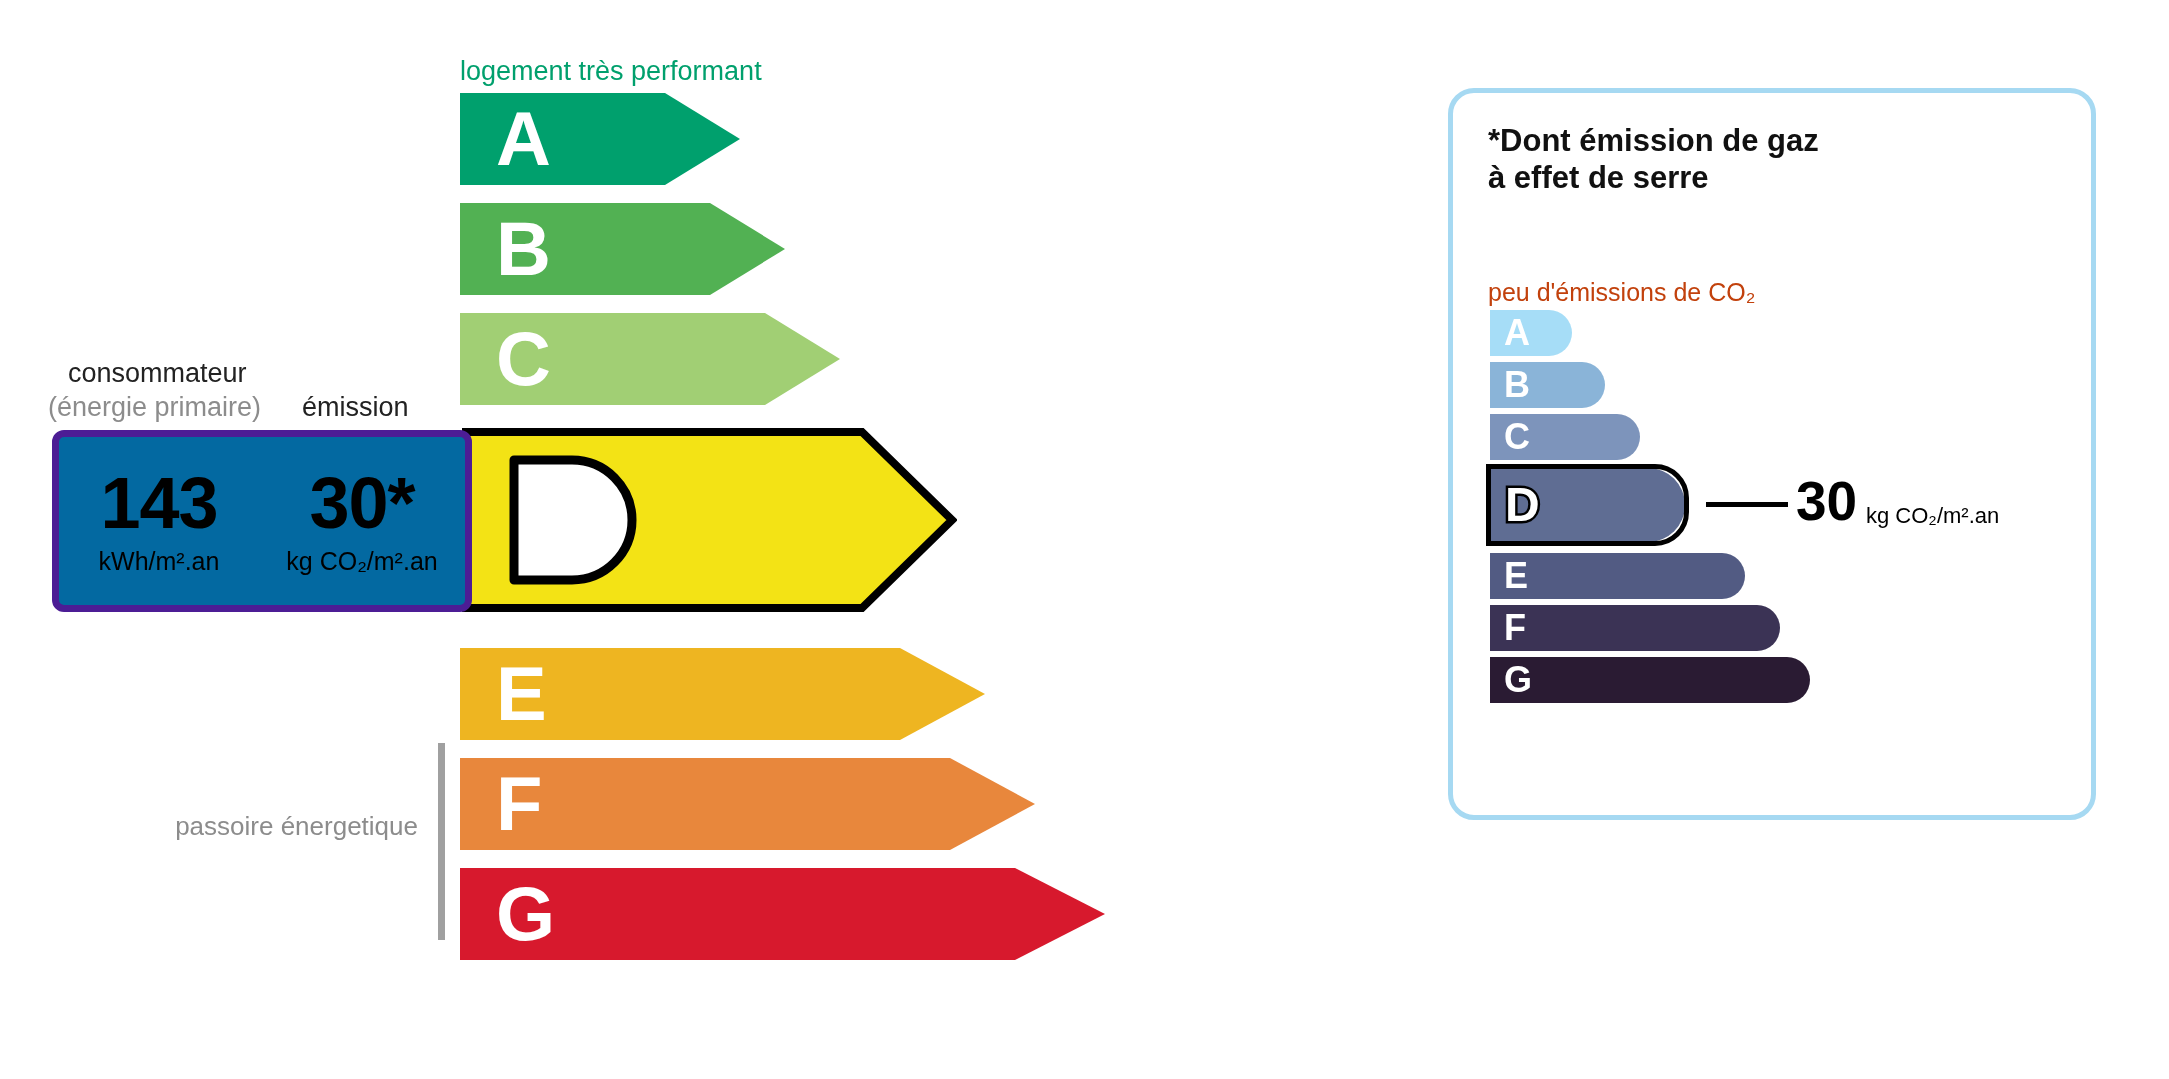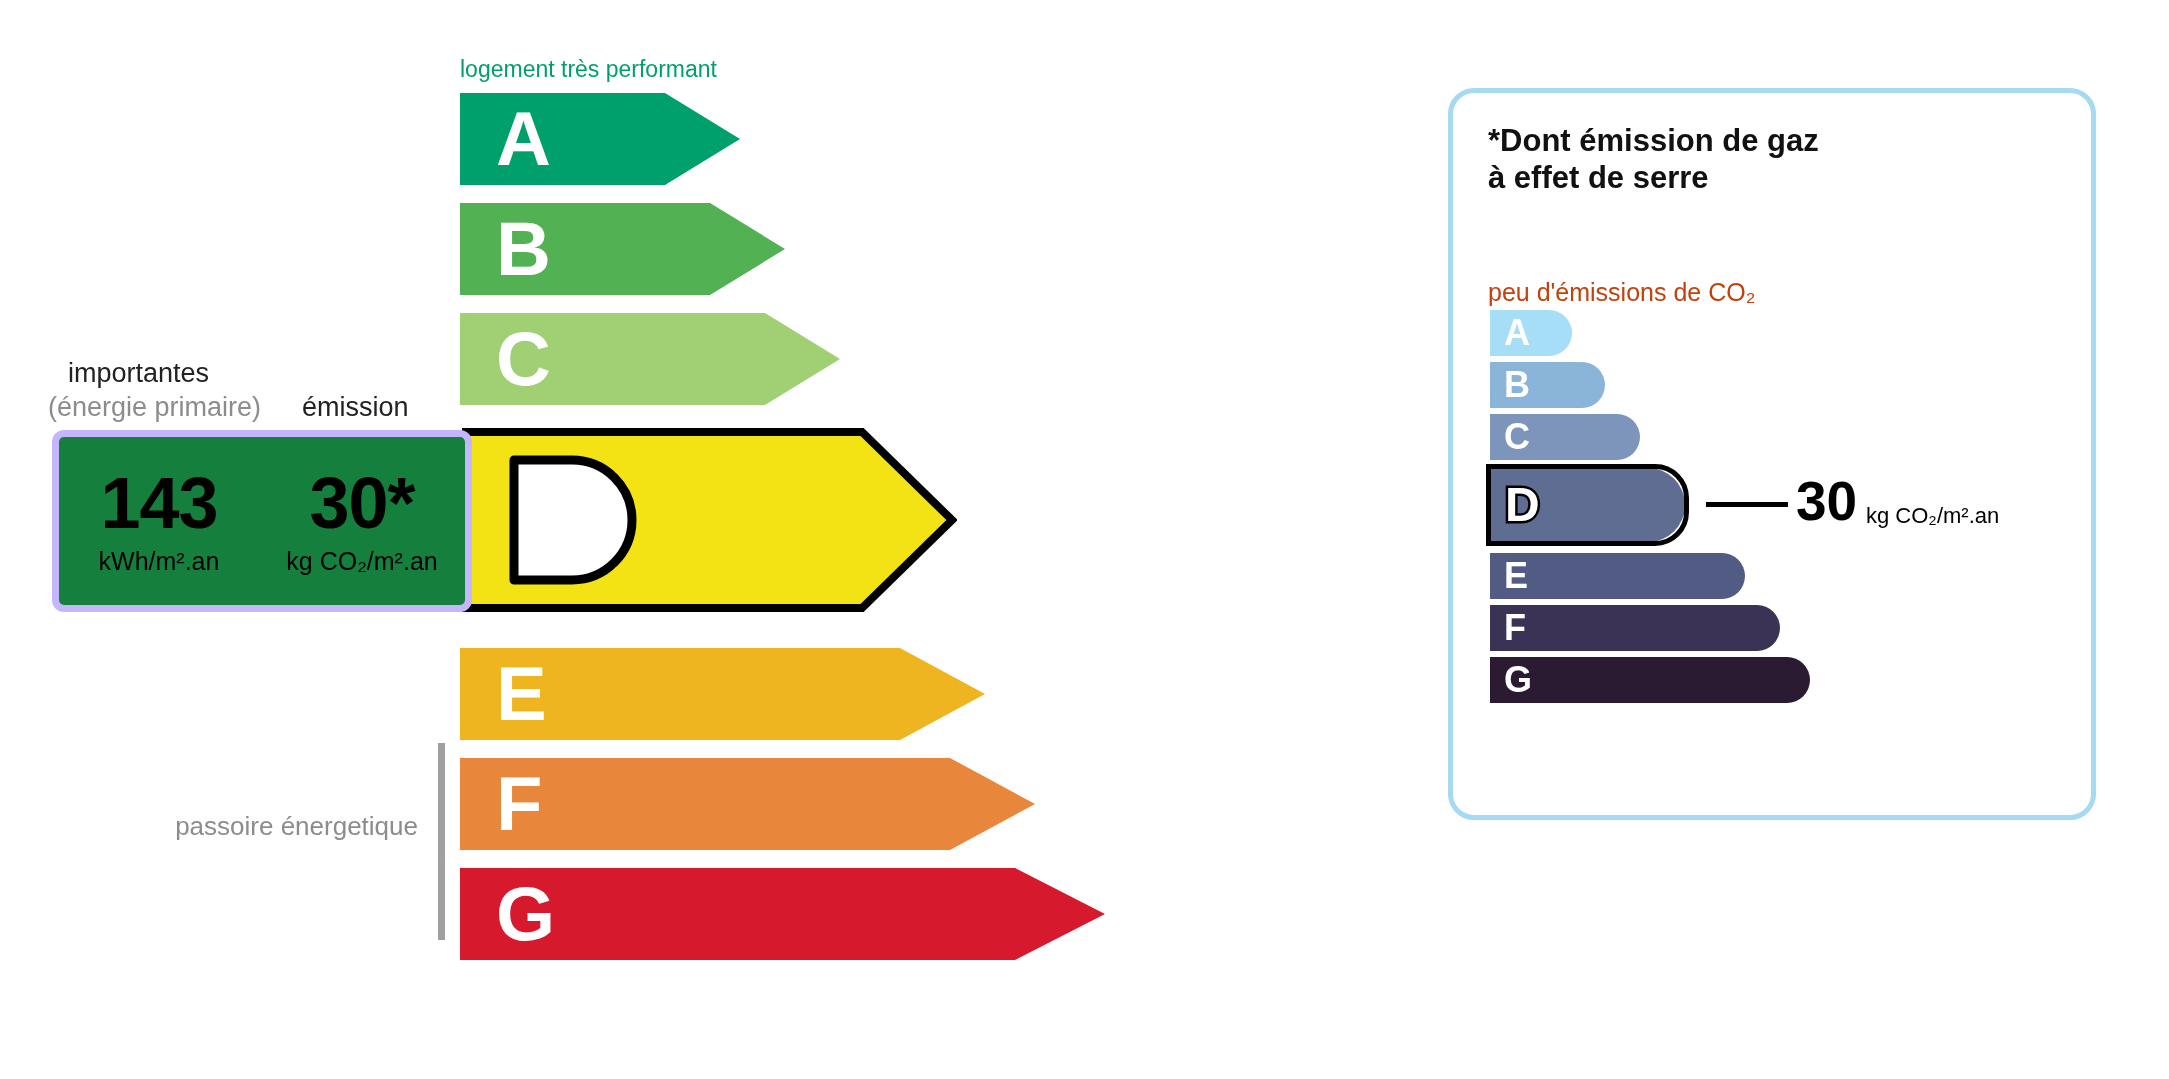--- a/index.html
+++ b/index.html
@@ -6,26 +6,26 @@
   body{width:2169px;height:1079px;position:relative;overflow:hidden;
        font-family:"Liberation Sans",sans-serif;}
   .stage{position:absolute;left:0;top:0;width:2169px;height:1079px;}
 
   
   .band{position:absolute;display:flex;align-items:center;}
   .band svg{position:absolute;left:0;top:0;}
   .band .letter{position:relative;z-index:2;color:#fff;font-weight:bold;
       font-size:76px;line-height:1;margin-left:36px;}
 
-  .caption-top{position:absolute;color:#00a06d;font-size:23px;white-space:nowrap;}
+  .caption-top{position:absolute;color:#00a06d;font-size:27px;white-space:nowrap;}
   .caption-bottom{position:absolute;color:#d7192d;font-size:27px;white-space:nowrap;}
 
   
-  .valuebox{position:absolute;border:7px solid #c4b5fd;border-radius:12px;
-      background:#15803d;box-sizing:border-box;display:flex;z-index:5;}
+  .valuebox{position:absolute;border:7px solid #4c1d95;border-radius:12px;
+      background:#0369a1;box-sizing:border-box;display:flex;z-index:5;}
   .vb-cell{display:flex;flex-direction:column;align-items:center;justify-content:center;
       box-sizing:border-box;}
   .vb-big{font-size:72px;font-weight:bold;color:#000;line-height:1;letter-spacing:-1px;}
   .vb-unit{font-size:25px;color:#000;margin-top:8px;white-space:nowrap;}
   .vb-divider{position:absolute;width:5px;background:#000;}
 
   .lbl-conso{position:absolute;font-size:27px;color:#222;white-space:nowrap;}
   .lbl-conso-sub{position:absolute;font-size:27px;color:#8c8c8c;white-space:nowrap;}
   .lbl-emis{position:absolute;font-size:27px;color:#222;white-space:nowrap;}
   .lbl-final{position:absolute;font-size:26px;color:#8c8c8c;line-height:1.25;white-space:nowrap;}
@@ -101,21 +101,21 @@
   </div>
 
   <div class="band" id="bandG" style="left:460px;top:868px;width:645px;height:92px;">
     <svg width="645" height="92" viewBox="0 0 645 92">
       <polygon points="0,0 555,0 645,46 555,92 0,92" fill="#d7192d"></polygon>
     </svg>
     <span class="letter">G</span>
   </div>
 
 
-  <div class="lbl-conso" style="left:68px;top:358px;">importantes</div>
+  <div class="lbl-conso" style="left:68px;top:358px;">consommateur</div>
   <div class="lbl-conso-sub" style="left:48px;top:392px;text-align:right;">(énergie primaire)</div>
   <div class="lbl-emis" style="left:302px;top:392px;">émission</div>
 
   <div class="valuebox" style="left:52px;top:430px;width:420px;height:182px;">
     <div class="vb-cell" style="width:200px;height:100%;">
       <div class="vb-big">143</div>
       <div class="vb-unit">kWh/m².an</div>
     </div>
     <div class="vb-cell" style="width:206px;height:100%;">
       <div class="vb-big">30*</div>

